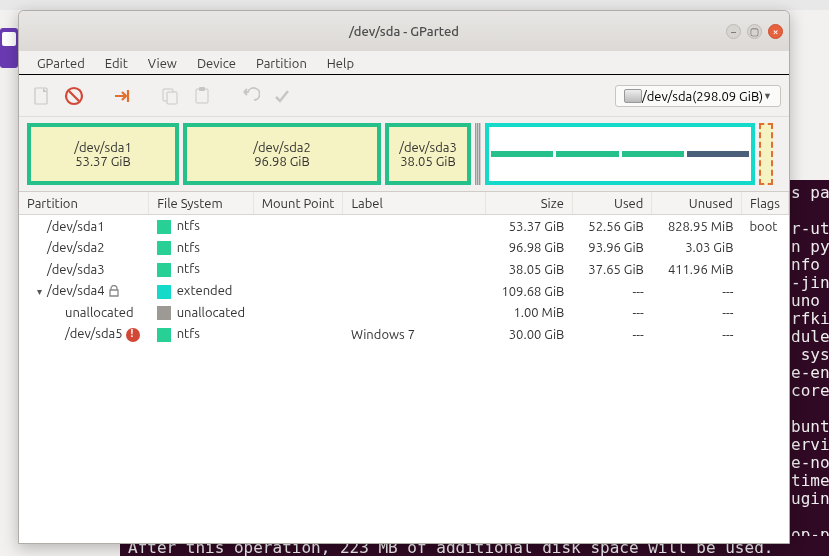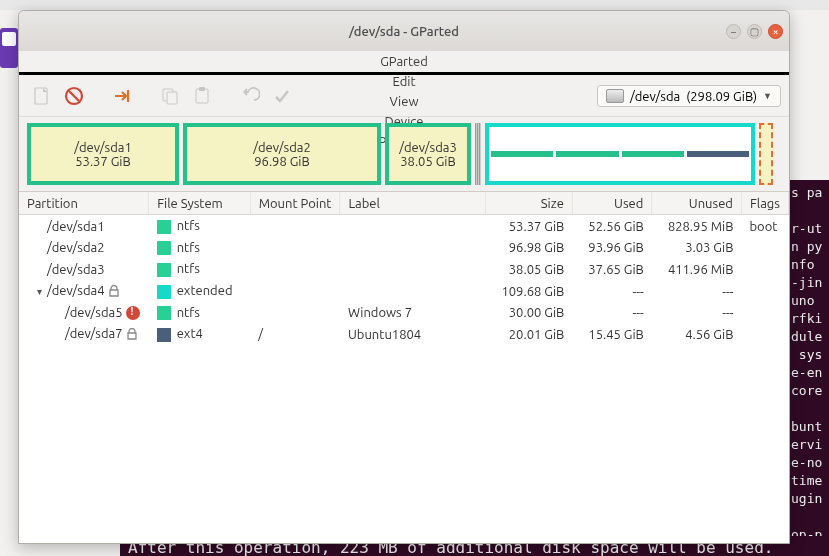--- a/index.html
+++ b/index.html
@@ -1,38 +1,38 @@
 <!DOCTYPE html>
 <html><head>
 <meta charset="utf-8">
 <style>
 * { margin: 0; padding: 0; box-sizing: border-box; font-family: Ubuntu, "Segoe UI", sans-serif; font-size: 13px; }
 body { background: #f2f1f0; width: 829px; height: 556px; overflow: hidden; position: relative; }
 
-.bgterm { position: absolute; right: 0; top: 180px; width: 40px; bottom: 0; background: #300a24; color: #eee; font-family: monospace; font-size: 13px; line-height: 18px; padding: 4px 2px; overflow: hidden; white-space: pre; }
+.bgterm { position: absolute; right: 0; top: 180px; width: 40px; bottom: 0; background: #300a24; color: #eee; font-family: monospace; font-size: 16px; line-height: 18px; padding: 4px 2px; overflow: hidden; white-space: pre; }
 .bgterm-bottom { position: absolute; left: 120px; right: 0; bottom: 0; height: 20px; background: #300a24; color: #eee; font-family: monospace; font-size: 16px; padding: 2px 8px; overflow: hidden; white-space: nowrap; }
 .launcher { position: absolute; left: 0; top: 28px; width: 18px; height: 40px; background: #6a3ab2; border-radius: 3px; }
 .launcher .ic { width: 14px; height: 14px; background: #fff; margin: 4px auto; border-radius: 2px; }
 .topbar { position: absolute; left: 0; right: 0; top: 0; height: 10px; background: #e8e8e8; }
 
 .window { position: absolute; left: 18px; top: 10px; width: 772px; height: 534px; background: #f2f1f0; border: 1px solid #b0aca8; border-radius: 6px 6px 0 0; display: flex; flex-direction: column; box-shadow: 0 4px 16px rgba(0,0,0,.25); }
 
 .titlebar { height: 40px; background: linear-gradient(#e8e6e4,#dcd9d6); border-radius: 6px 6px 0 0; display: flex; align-items: center; justify-content: center; position: relative; color: #4b4b4b; font-weight: 500; }
 .titlebar .wc { position: absolute; right: 6px; display: flex; gap: 6px; }
 .titlebar .wc span { width: 15px; height: 15px; border-radius: 50%; background: #d8d4d0; display: flex; align-items: center; justify-content: center; font-size: 10px; color: #666; border: 1px solid #bbb; cursor: pointer; }
 .titlebar .wc .close { background: #e8613e; color: #fff; border-color: #c94f2e; }
 
-.menubar { height: 24px; display: flex; align-items: center; padding: 0 8px; gap: 0; border-bottom: 3px solid #000000; flex-direction: column; }
+.menubar { height: 24px; display: flex; align-items: center; padding: 0 8px; gap: 0; border-bottom: 1px solid #000000; }
 .menubar div { padding: 3px 10px; color: #3b3b3b; cursor: pointer; }
 
 .toolbar { height: 42px; display: flex; align-items: center; padding: 0 8px; gap: 2px; border-bottom: 1px solid #e0ddd9; }
 .tb-btn { width: 30px; height: 30px; display: flex; align-items: center; justify-content: center; border-radius: 3px; cursor: pointer; }
 .tb-btn.disabled { opacity: .4; cursor: default; }
 .tb-sep { width: 14px; }
-.device-sel { margin-left: auto; display: flex; align-items: center; gap: 6px; border: 1px solid #c8c4c0; background: #fafaf9; padding: 3px 8px; border-radius: 3px; cursor: pointer; }
+.device-sel { margin-left: auto; display: flex; align-items: center; gap: 0; border: 1px solid #c8c4c0; background: #fafaf9; padding: 3px 8px; border-radius: 3px; cursor: pointer; }
 .device-sel .hdd { width: 18px; height: 14px; background: linear-gradient(#eee,#bbb); border: 1px solid #999; border-radius: 2px; }
 .device-sel .tri { font-size: 9px; color: #555; }
 
 .diskmap { height: 74px; padding: 6px 8px; display: flex; gap: 4px; }
 .pblk { border: 4px solid; display: flex; flex-direction: column; align-items: center; justify-content: center; font-size: 12px; color: #333; }
 .pblk.ntfs { border-color: #26c08a; background: #f5f3c3; }
 .pblk.ext4cont { border-color: #15dac9; background: #fff; padding: 2px; display: flex; flex-direction: row; gap: 3px; }
 .pblk.ext4cont .sub { border: 3px solid #26c08a; background: #f5f3c3; flex: 1; }
 .pblk.ext4cont .sub.ext4 { border-color: #4a5f7a; background: #f5f3c3; }
 .pblk.swap { border: 2px dashed #e07030; background: #f5f3c3; width: 14px; }
@@ -235,39 +235,37 @@
                 </svg></span></td>
             <td><span class="fs-sw sw-ext"></span>extended</td>
             <td></td>
             <td></td>
             <td class="num">109.68 GiB</td>
             <td class="num">---</td>
             <td class="num">---</td>
             <td></td>
           </tr>
           <tr class="row">
+            <td class="indent2"><span class="expicon"></span>unallocated</td>
+            <td><span class="fs-sw sw-unalloc"></span>unallocated</td>
+            <td></td>
+            <td></td>
+            <td class="num">1.00 MiB</td>
+            <td class="num">---</td>
+            <td class="num">---</td>
+            <td></td>
+          </tr>
+          <tr class="row">
             <td class="indent2"><span class="expicon"></span>/dev/sda5 <span class="warnicon"></span></td>
             <td><span class="fs-sw sw-ntfs"></span>ntfs</td>
             <td></td>
             <td>Windows 7</td>
             <td class="num">30.00 GiB</td>
             <td class="num">---</td>
             <td class="num">---</td>
             <td></td>
           </tr>
-          <tr class="row">
-            <td class="indent2"><span class="expicon"></span>/dev/sda7 <span class="lockicon"><svg viewBox="0 0 12 12">
-                  <path d="M3 5 V3.5 a3 3 0 0 1 6 0 V5 M2 5 h8 v6 h-8 z" fill="none" stroke="#888" stroke-width="1.3"></path>
-                </svg></span></td>
-            <td><span class="fs-sw sw-ext4"></span>ext4</td>
-            <td>/</td>
-            <td>Ubuntu1804</td>
-            <td class="num">20.01 GiB</td>
-            <td class="num">15.45 GiB</td>
-            <td class="num">4.56 GiB</td>
-            <td></td>
-          </tr>
         </tbody>
     </table>
   </div>
 
 
 </div>
 
 </body></html>

